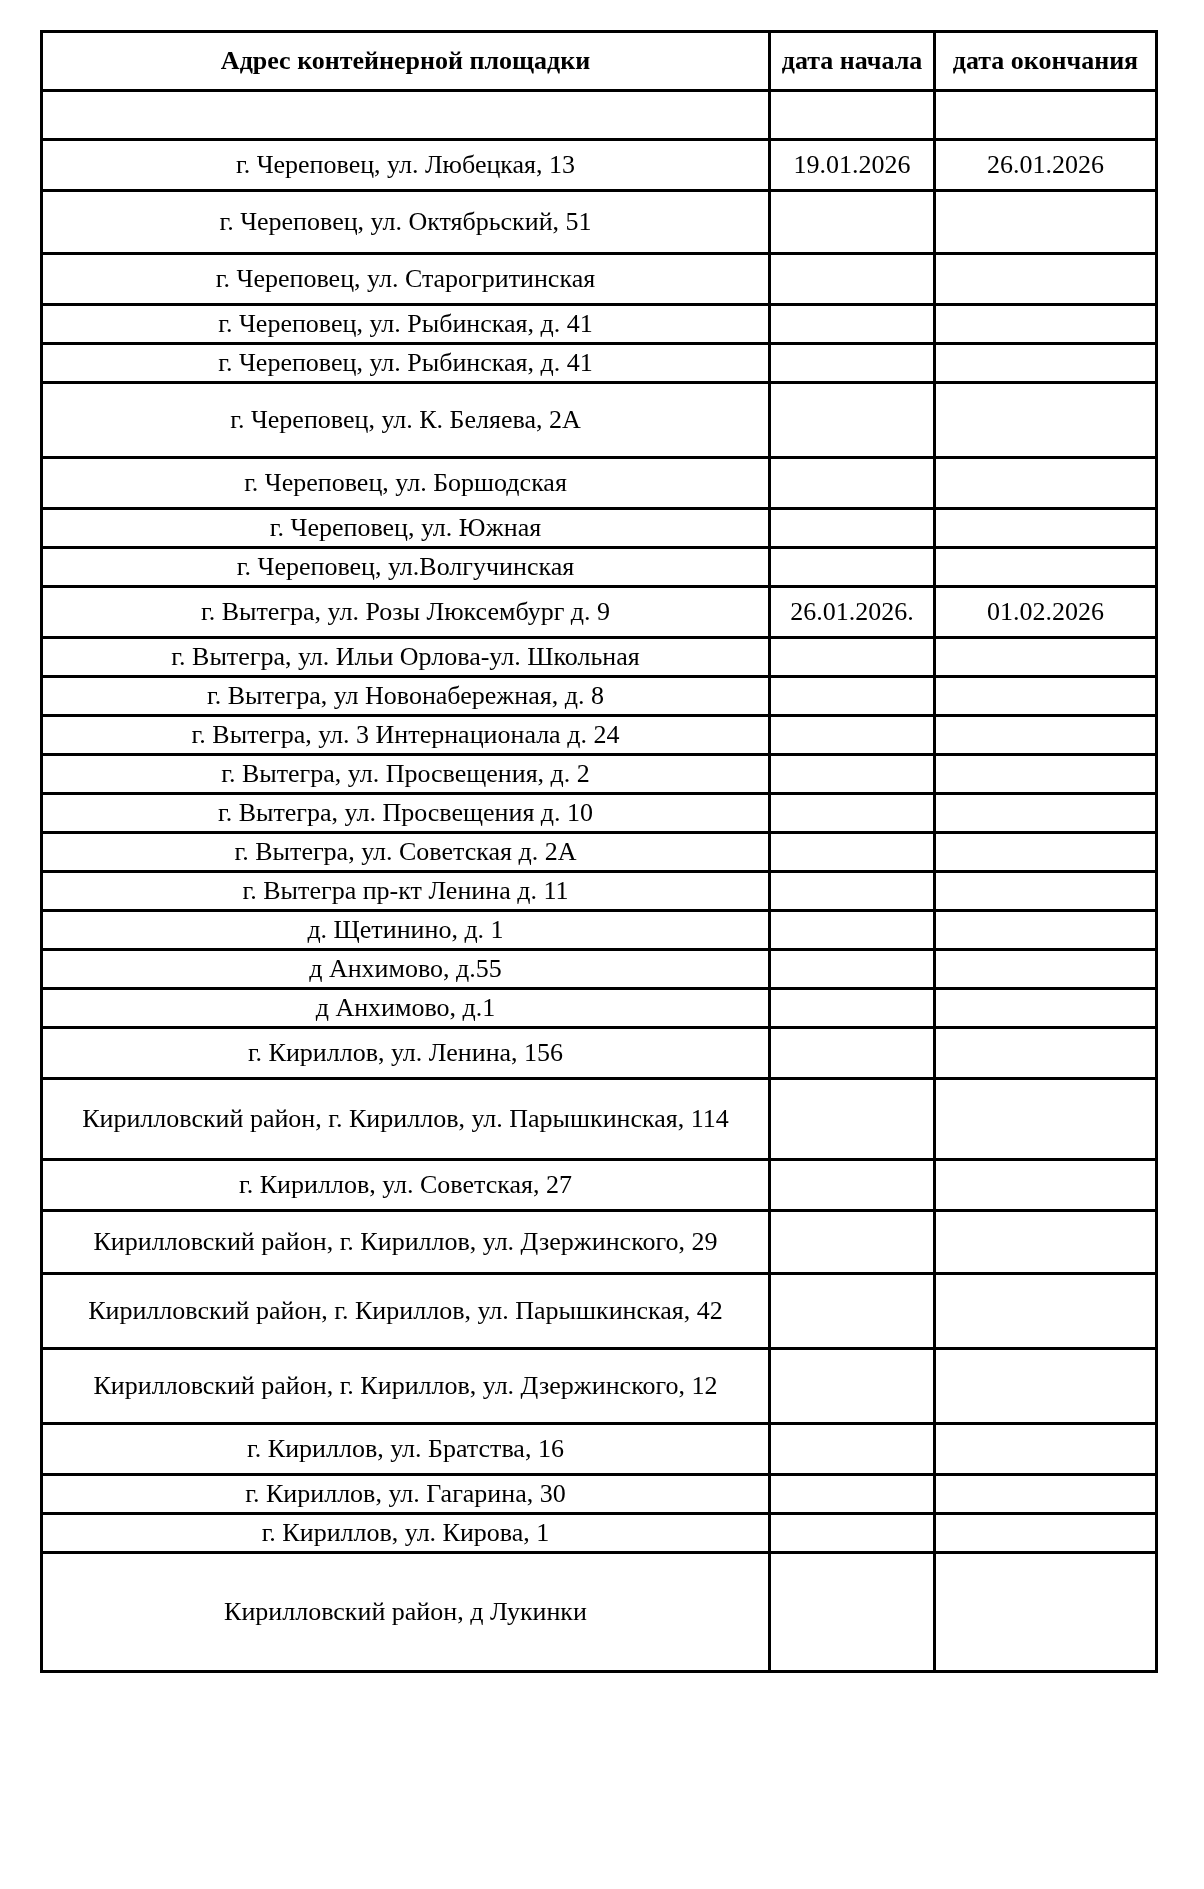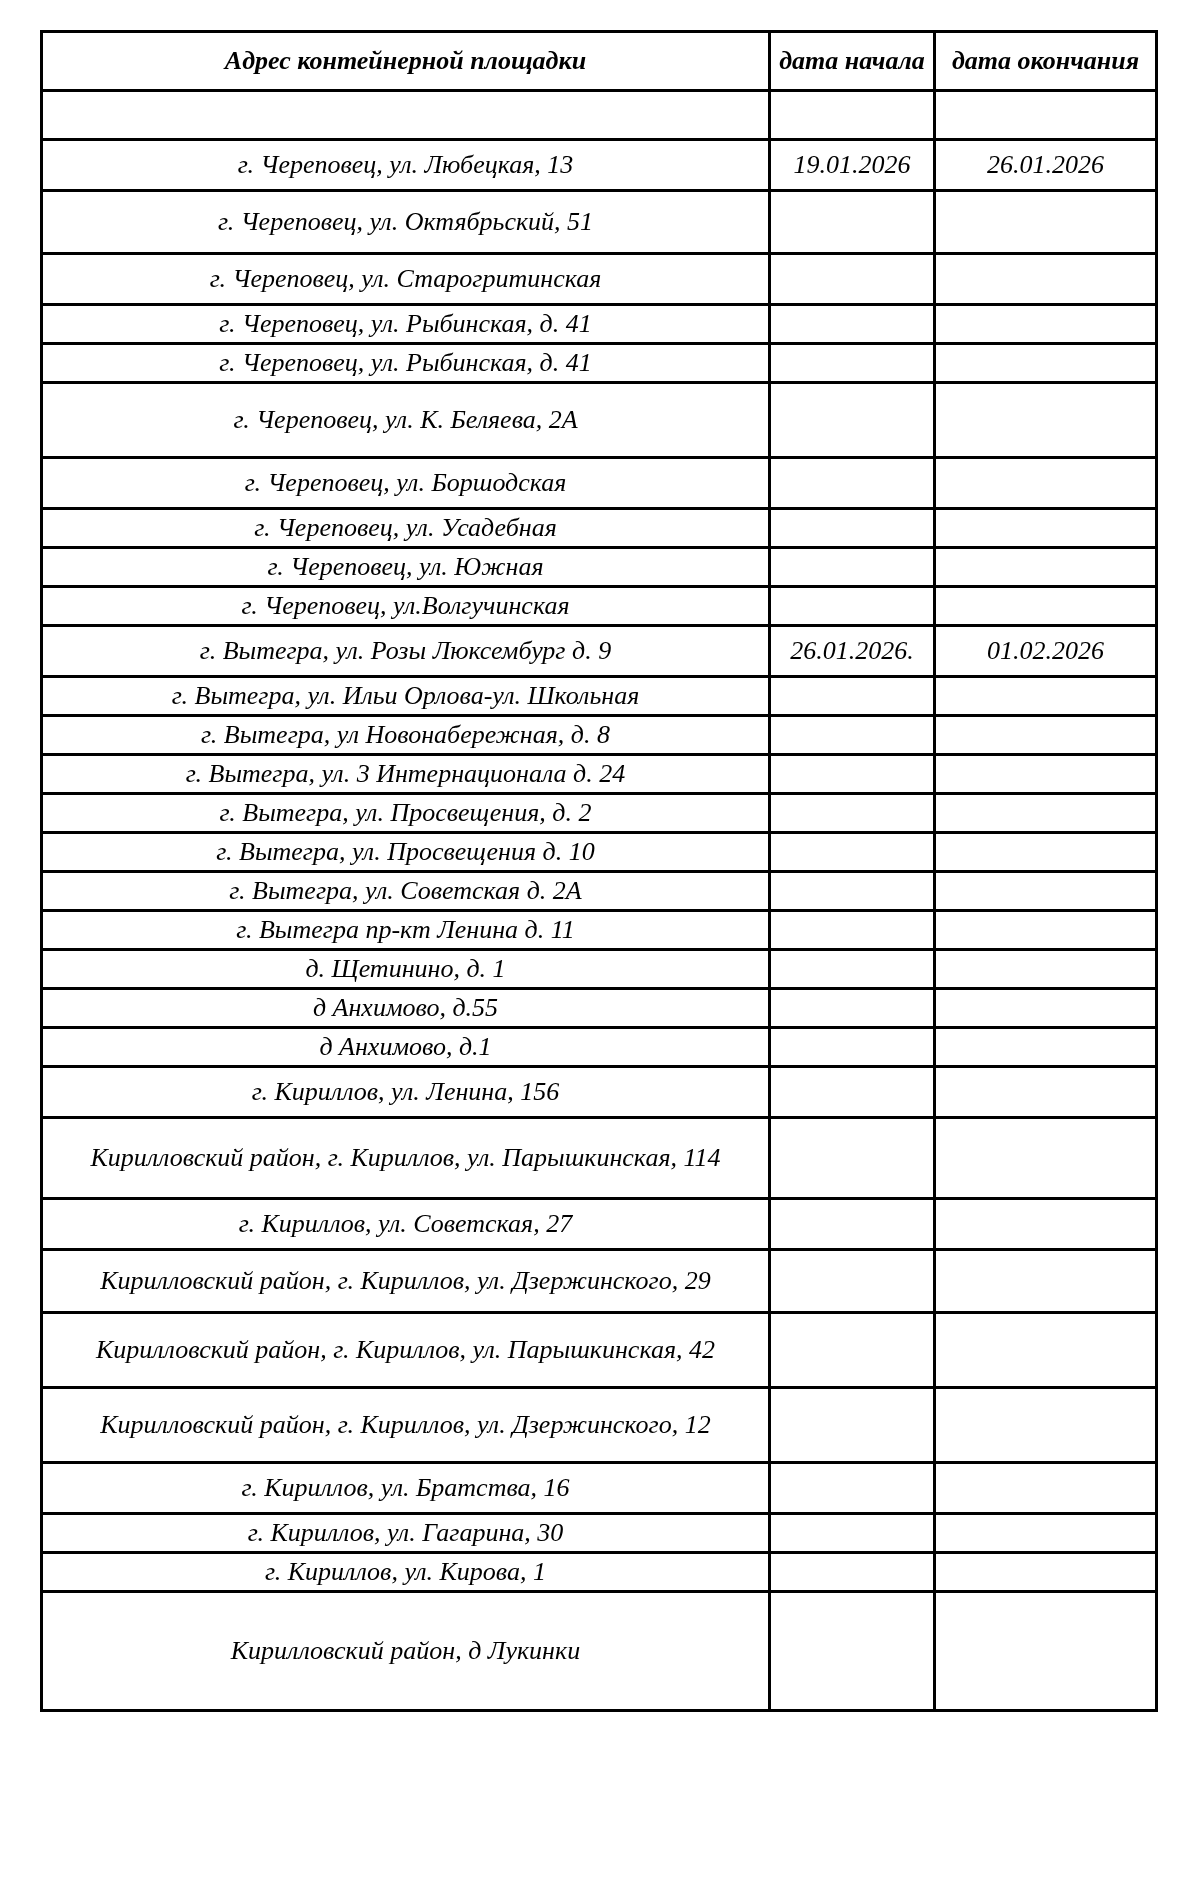--- a/index.html
+++ b/index.html
@@ -20,21 +20,20 @@
     width: 1204px;
     height: 1889px;
     box-sizing: border-box;
     padding: 30px 49px 0 40px;
   }
   table.schedule {
     width: 1115px;
     border-collapse: collapse;
     table-layout: fixed;
     border: 3px solid #000000;
-    font-style: italic;
   }
   table.schedule col.c-address { width: 728px; }
   table.schedule col.c-start   { width: 165px; }
   table.schedule col.c-end     { width: 222px; }
 
   table.schedule th,
   table.schedule td {
     border: 3px solid #000000;
     text-align: center;
     vertical-align: middle;
@@ -117,25 +116,20 @@
           <td class="cell-address">г. Череповец, ул. К. Беляева, 2А</td>
           <td class="cell-date cell-empty"></td>
           <td class="cell-date cell-empty"></td>
         </tr>
         <tr class="h-normal">
           <td class="cell-address">г. Череповец, ул. Боршодская</td>
           <td class="cell-date cell-empty"></td>
           <td class="cell-date cell-empty"></td>
         </tr>
         <tr class="h-compact">
-          <td class="cell-address">г. Череповец, ул. Усадебная</td>
-          <td class="cell-date cell-empty"></td>
-          <td class="cell-date cell-empty"></td>
-        </tr>
-        <tr class="h-compact">
           <td class="cell-address">г. Череповец, ул. Южная</td>
           <td class="cell-date cell-empty"></td>
           <td class="cell-date cell-empty"></td>
         </tr>
         <tr class="h-compact">
           <td class="cell-address">г. Череповец, ул.Волгучинская</td>
           <td class="cell-date cell-empty"></td>
           <td class="cell-date cell-empty"></td>
         </tr>
         <tr class="h-normal">

